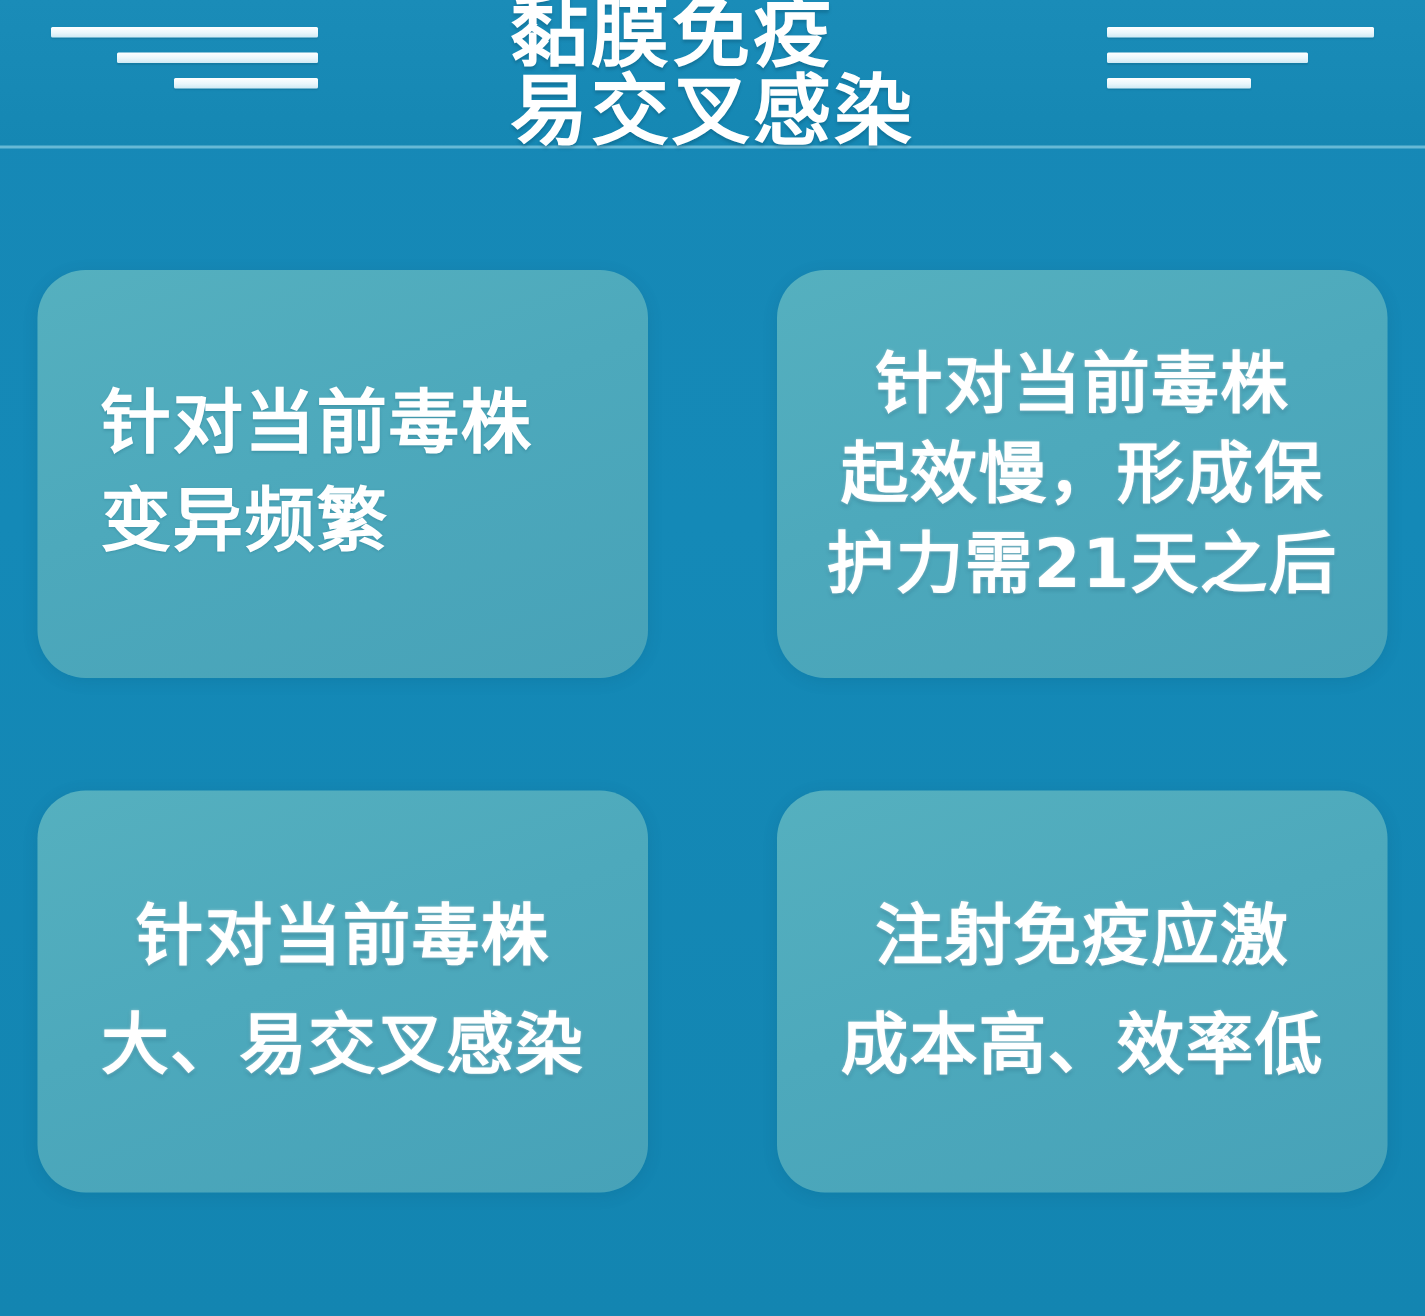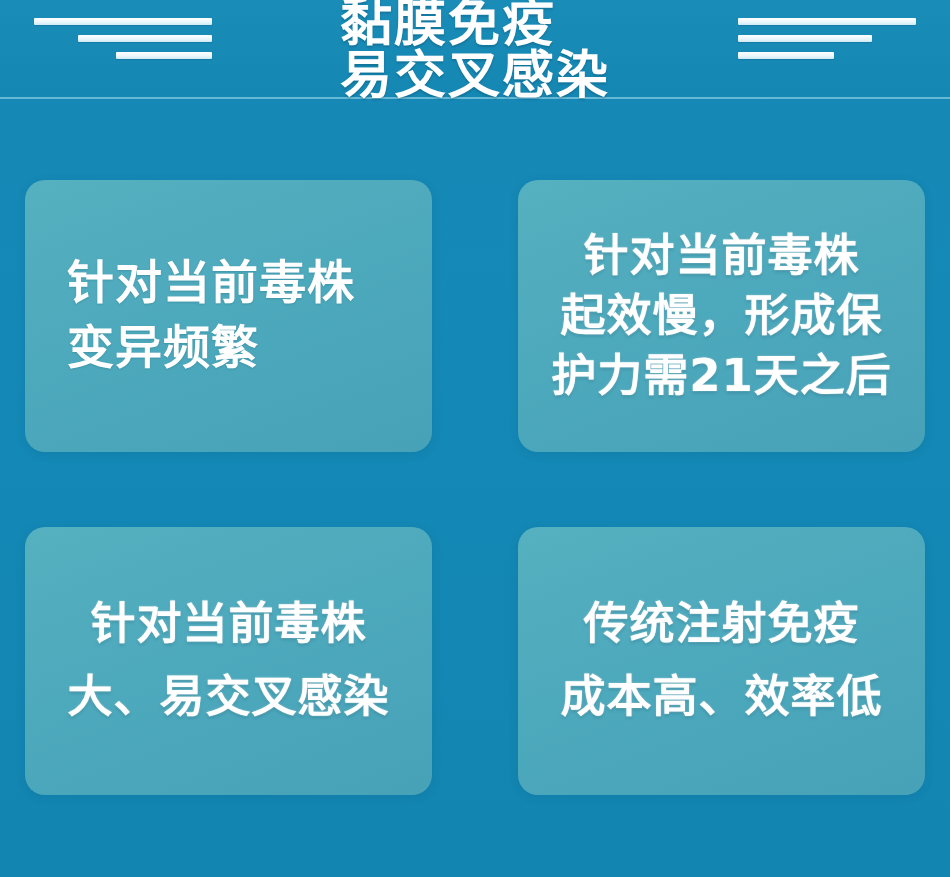--- a/index.html
+++ b/index.html
@@ -92,21 +92,21 @@
     height: 615px;
     display: grid;
     grid-template-columns: 407px 407px;
     grid-template-rows: 272px 268px;
     column-gap: 86px;
     row-gap: 75px;
   }
 
   .card {
     position: relative;
-    border-radius: 20px;
+    border-radius: 32px;
     background: linear-gradient(160deg, #55b0bf 0%, #4da9bc 45%, #47a2b8 100%);
     box-shadow: 0 2px 10px rgba(0, 60, 90, 0.13);
     display: flex;
     flex-direction: column;
     justify-content: center;
     overflow: hidden;
   }
 
   .card-text {
     color: #ffffff;
@@ -184,18 +184,18 @@
 起效慢，形成保
 护力需21天之后</div>
     </div>
 
     <div class="card card-3">
       <div class="card-text">针对当前毒株
 大、易交叉感染</div>
     </div>
 
     <div class="card card-4">
-      <div class="card-text">传统注射免疫
+      <div class="card-text">注射免疫应激
 成本高、效率低</div>
     </div>
 
   </div>
 </div>
 
 </body></html>

